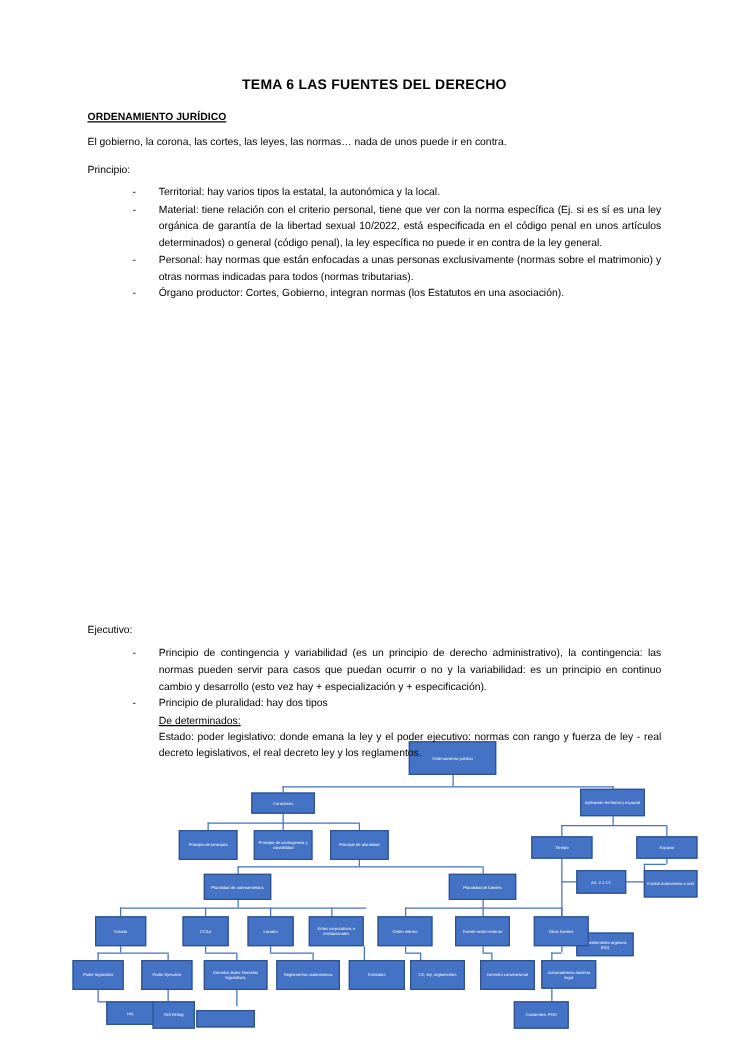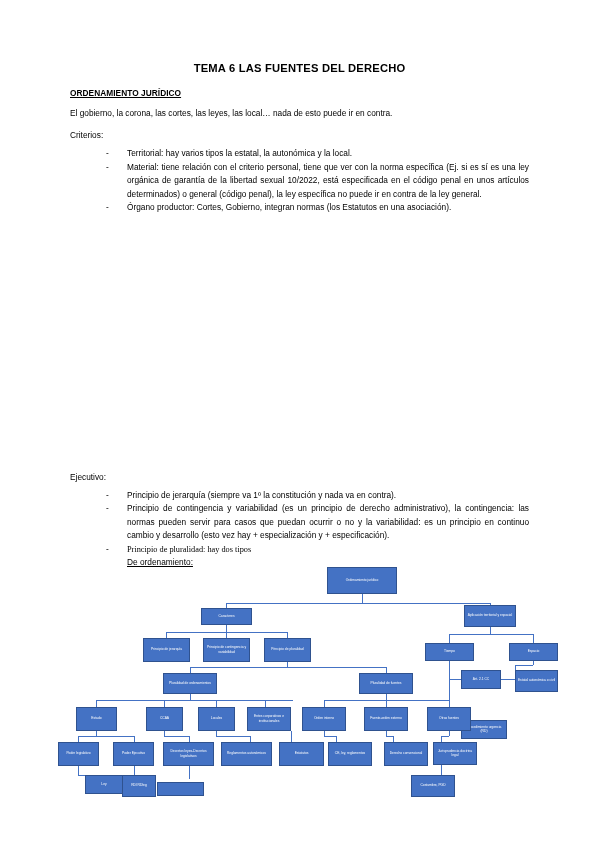--- a/index.html
+++ b/index.html
@@ -66,21 +66,21 @@
   ul.dashlist > li::before {
     content: "-";
     position: absolute;
     left: 0;
     top: 0;
   }
   .sub-underline {
     display: block;
     text-decoration: underline;
   }
-  .sub-plain { display: block; font-family: Liberation Serif, serif; }
+  .sub-plain { display: block; }
 
   
   .diagram {
     position: relative;
     width: 599px;
     height: 252px;
     margin-left: -70px;
     margin-top: 4px;
   }
   .node {
@@ -110,27 +110,28 @@
 </head>
 <body>
 
 <div class="page">
 
   <h1 class="doc-title">TEMA 6 LAS FUENTES DEL DERECHO</h1>
 
   <div class="section-heading">ORDENAMIENTO JURÍDICO</div>
 
 
-  <p class="para last">El gobierno, la corona, las cortes, las leyes, las local… nada de esto puede ir en contra.</p>
-
-  <div class="lead">Criterios:</div>
+  <p class="para last">El gobierno, la corona, las cortes, las leyes, las normas… nada de unos puede ir en contra.</p>
+
+  <div class="lead">Principio:</div>
 
   <ul class="dashlist">
     <li>Territorial: hay varios tipos la estatal, la autonómica y la local.</li>
     <li>Material: tiene relación con el criterio personal, tiene que ver con la norma específica (Ej. si es sí es una ley orgánica de garantía de la libertad sexual 10/2022, está especificada en el código penal en unos artículos determinados) o general (código penal), la ley específica no puede ir en contra de la ley general.</li>
+    <li>Personal: hay normas que están enfocadas a unas personas exclusivamente (normas sobre el matrimonio) y otras normas indicadas para todos (normas tributarias).</li>
     <li>Órgano productor: Cortes, Gobierno, integran normas (los Estatutos en una asociación).</li>
   </ul>
 
   <div class="diagram">
 
     <div class="conn v" style="left:362px; top:375px; height:9px;"></div>
     <div class="conn h" style="left:226px; top:384px; width:265px;"></div>
     <div class="conn v" style="left:226px; top:384px; height:5px;"></div>
     <div class="conn v" style="left:490px; top:384px; height:2px;"></div>
 
@@ -313,21 +314,21 @@
     <div class="node" style="left:157px; top:563px; width:47px; height:14px;"></div>
     <div class="node" style="left:411px; top:556px; width:44px; height:22px;">
         <span>Costumbre, PGD</span>
       </div>
 
   </div>
 
   <div class="lead">Ejecutivo:</div>
 
   <ul class="dashlist">
-    <li>Principio de jerarquía (siempre va 1º la constitución y nada va en contra).</li>
     <li>Principio de contingencia y variabilidad (es un principio de derecho administrativo), la contingencia: las normas pueden servir para casos que puedan ocurrir o no y la variabilidad: es un principio en continuo cambio y desarrollo (esto vez hay + especialización y + especificación).</li>
     <li>
       <span class="sub-plain">Principio de pluralidad: hay dos tipos</span>
-      <span class="sub-underline">De ordenamiento:</span>
+      <span class="sub-underline">De determinados:</span>
+      <span class="sub-plain">Estado: poder legislativo: donde emana la ley y el poder ejecutivo: normas con rango y fuerza de ley - real decreto legislativos, el real decreto ley y los reglamentos.</span>
     </li>
   </ul>
 
 </div>
 
 </body></html>

